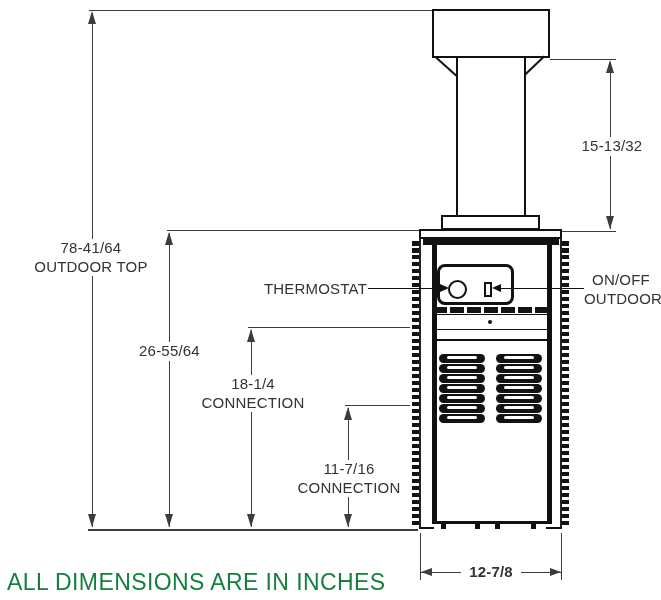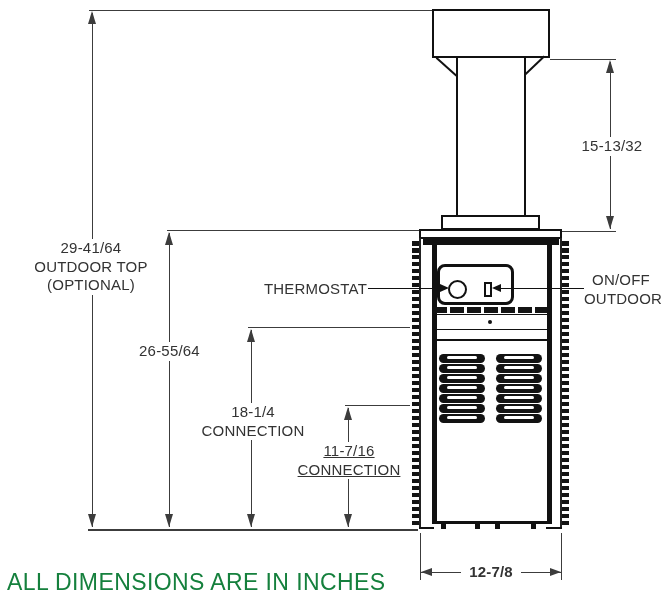--- a/index.html
+++ b/index.html
@@ -165,35 +165,34 @@
   <div class="hline" style="left:420px; top:572px; width:142px;"></div>
   <div class="ar ar-left" style="left:421px; top:568px;"></div>
   <div class="ar ar-right" style="left:550px; top:568px;"></div>
 
   <div class="hline" style="left:368px; top:288px; width:74px; background:#111;"></div>
   <div class="ar ar-lead-r" style="left:440px; top:284px;"></div>
   <div class="hline" style="left:501px; top:288px; width:85px; background:#111;"></div>
   <div class="ar ar-lead-l" style="left:492px; top:284px;"></div>
 
   <div class="lbl" style="left:18px; top:239px; width:146px;">
-    <div>29-41/64</div>
+    <div>78-41/64</div>
     <div>OUTDOOR TOP</div>
-    <div>(OPTIONAL)</div>
   </div>
 
   <div class="lbl" style="left:132px; top:342px; width:75px;">
     <div>26-55/64</div>
   </div>
 
-  <div class="lbl" style="left:194px; top:375px; width:118px;margin-top:28px;">
+  <div class="lbl" style="left:194px; top:375px; width:118px;">
     <div>18-1/4</div>
     <div>CONNECTION</div>
   </div>
 
-  <div class="lbl" style="left:292px; top:442px; width:114px;text-decoration:underline;">
+  <div class="lbl" style="left:292px; top:460px; width:114px;">
     <div>11-7/16</div>
     <div>CONNECTION</div>
   </div>
 
   <div class="lbl" style="left:574px; top:137px; width:76px;">
     <div>15-13/32</div>
   </div>
 
   <div class="lbl" style="left:461px; top:563px; width:60px;font-weight:bold;">
     <div>12-7/8</div>

